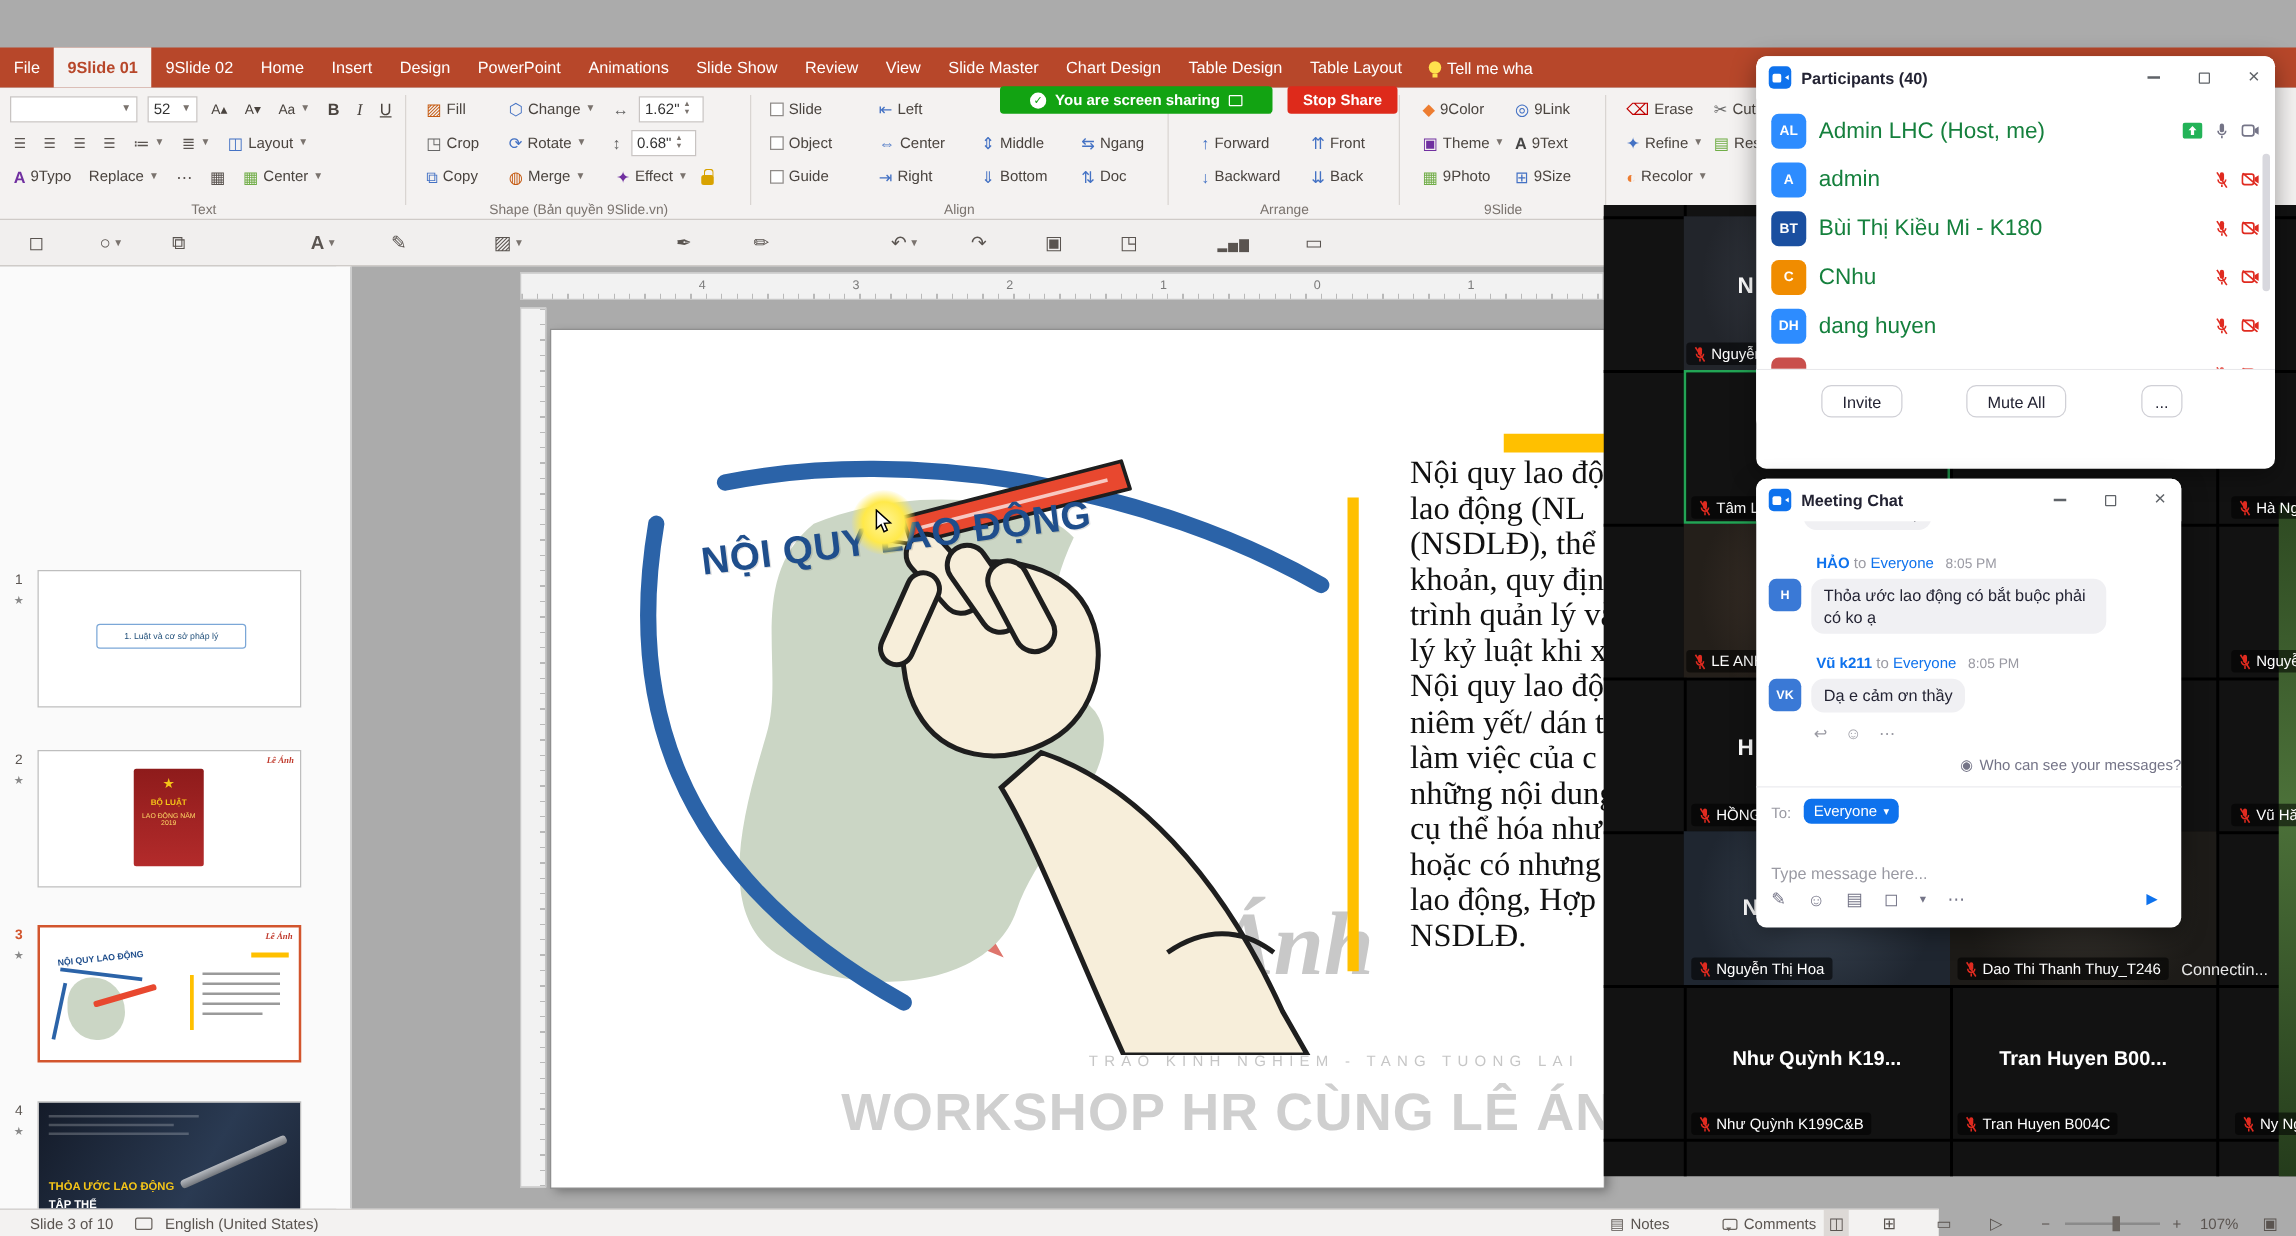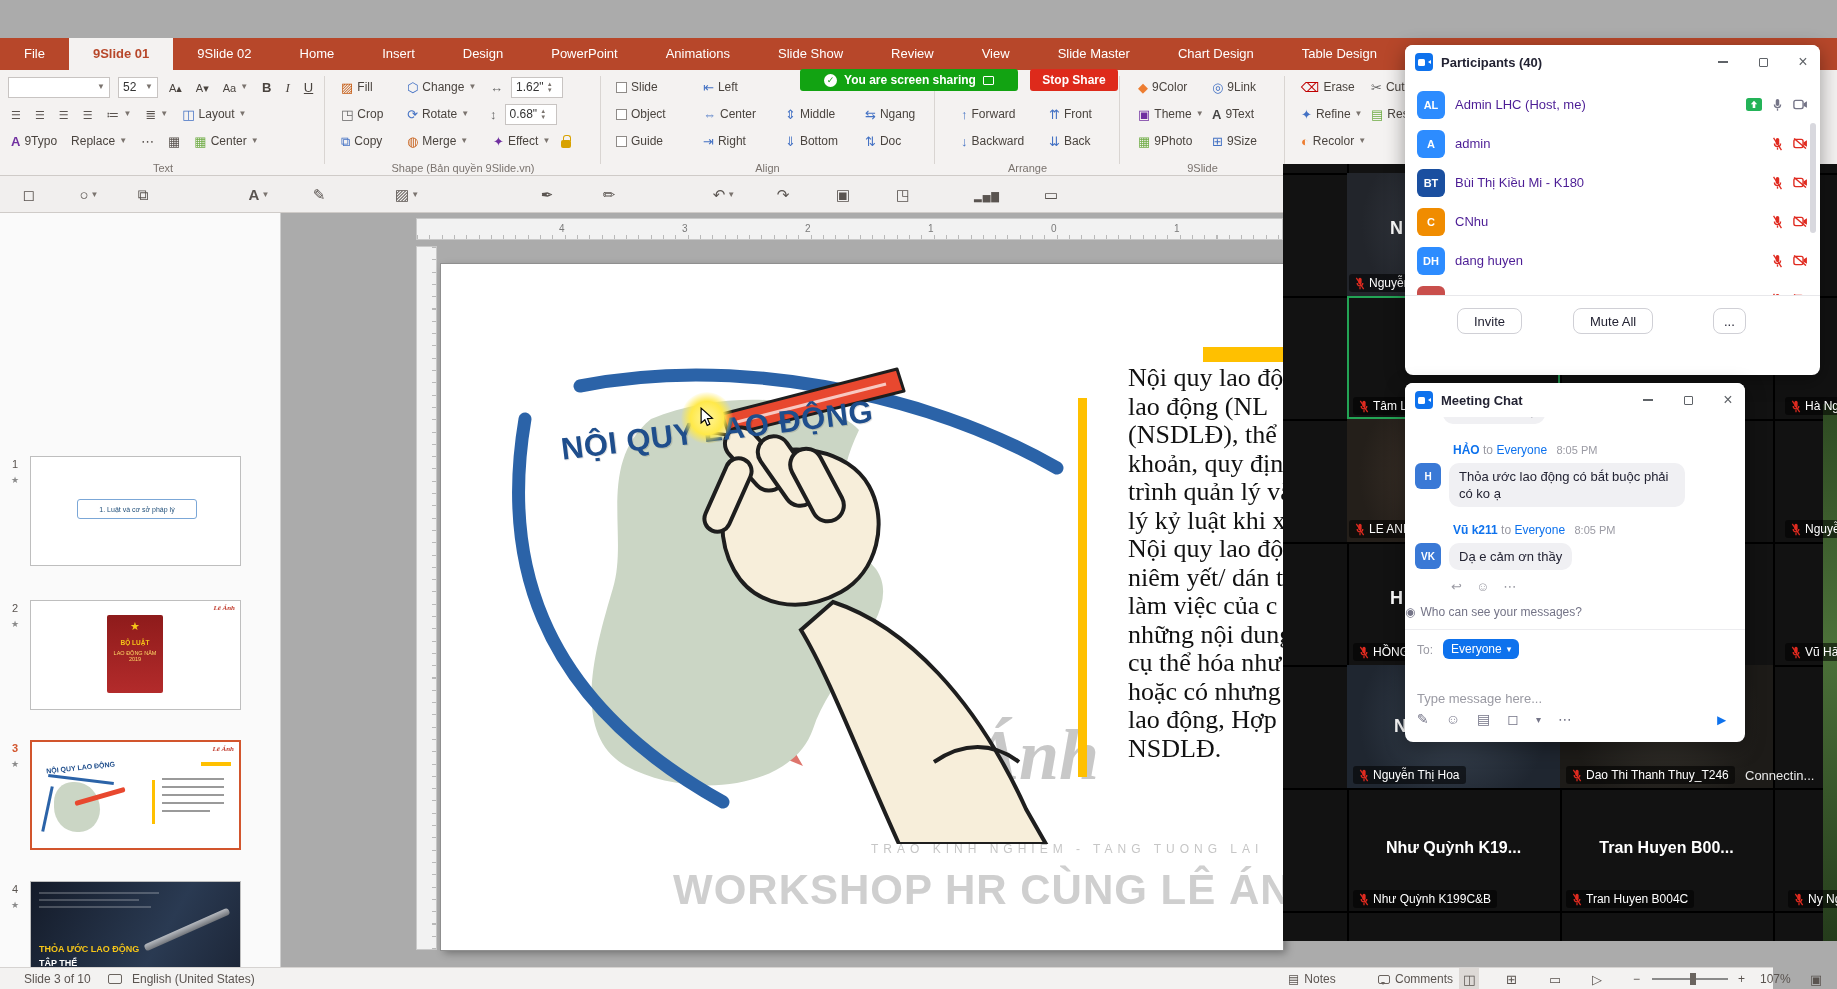--- a/index.html
+++ b/index.html
@@ -13,21 +13,21 @@
 .winbtns{position:absolute;right:6px;top:0;height:38px;display:flex;align-items:center;gap:26px}
 .wb{width:26px;height:24px;display:flex;align-items:center;justify-content:center;color:#fff;cursor:pointer}
 .ic-ribbonopt{width:12px;height:9px;border:1.5px solid #fff;border-radius:1px;position:relative}
 .ic-ribbonopt::after{content:"";position:absolute;left:1px;top:1.5px;width:8px;height:2px;background:#fff}
 .ic-min{width:11px;height:1.6px;background:#fff}
 .ic-restore{width:9px;height:9px;border:1.5px solid #fff;position:relative}
 .ic-restore::after{content:"";position:absolute;left:1.5px;top:-4px;width:9px;height:9px;border:1.5px solid #fff;border-left:none;border-bottom:none}
 .ic-close::before{content:"×";font-size:18px;line-height:1}
 
 .tabrow{left:0;top:38px;width:1837px;height:32px;background:#B7472A;display:flex;z-index:10}
-.tab{color:#fff;font-size:13px;line-height:32px;padding:0 24px;white-space:nowrap;cursor:pointer}
+.tab{color:#fff;font-size:13px;line-height:32px;padding:0 11px;white-space:nowrap;cursor:pointer}
 .tab.active{background:#F4F2F1;color:#B7472A;font-weight:700}
 .tellme{display:flex;align-items:center;gap:5px;color:#fff;font-size:13px;padding:0 10px;cursor:pointer;white-space:nowrap}
 .bulb{width:10px;height:10px;border-radius:50%;background:#FFE14D;position:relative}
 .bulb::after{content:"";position:absolute;left:3px;bottom:-3px;width:4px;height:3px;background:#FFE14D}
 
 .ribbon{left:0;top:70px;width:1837px;height:106px;background:#F4F2F1;border-bottom:1px solid #CFCBC8;z-index:5}
 .rgroup{position:absolute;top:0;height:106px}
 .glabel{position:absolute;bottom:2px;left:0;right:0;text-align:center;font-size:11px;color:#7A736E;white-space:nowrap}
 .vsep{position:absolute;top:6px;height:88px;width:1px;background:#D9D5D2}
 .rrow{position:absolute;display:flex;align-items:center;gap:8px;height:24px;font-size:12px;color:#4A443F}
@@ -146,39 +146,39 @@
 .zwb{width:18px;height:18px;display:flex;align-items:center;justify-content:center;color:#5F6368;cursor:pointer}
 .z-min{width:10px;height:1.5px;background:#5F6368}
 .z-max{width:9px;height:9px;border:1.5px solid #5F6368;border-radius:1px}
 .z-close::before{content:"×";font-size:16px}
 .searchbox{margin:2px 10px 0;height:27px;border:1px solid #D7D7DC;border-radius:5px;display:flex;align-items:center;gap:6px;padding:0 8px;color:#9A9AA3}
 .mag{width:9px;height:9px;border:1.6px solid #9A9AA3;border-radius:50%;position:relative;flex:0 0 auto}
 .mag::after{content:"";position:absolute;width:5px;height:1.6px;background:#9A9AA3;transform:rotate(45deg);right:-4px;bottom:-1px}
 .plist{margin-top:6px;height:210px;overflow:hidden}
 .prow{height:39px;display:flex;align-items:center;padding:0 12px;gap:10px}
 .avatar{width:28px;height:28px;border-radius:6px;color:#fff;font-size:11px;font-weight:700;display:flex;align-items:center;justify-content:center;flex:0 0 auto}
-.pname{flex:1;font-size:13px;color:#4c1d95;white-space:nowrap;overflow:hidden}
+.pname{flex:1;font-size:18px;color:#15803d;white-space:nowrap;overflow:hidden}
 .picons{display:flex;align-items:center;gap:10px}
 .pfoot{height:49px;border-top:1px solid #E8E8EB;position:relative;background:#fff;border-radius:0 0 8px 8px}
 .zbutton{position:absolute;top:12px;height:26px;padding:0 16px;border:1px solid #D0D0D6;border-radius:8px;background:#fff;font-size:13px;color:#232333;display:flex;align-items:center;cursor:pointer}
 .pscroll{position:absolute;right:4px;top:78px;width:6px;height:110px;background:#D8D8DE;border-radius:3px}
 
 .bubble{background:#F0F0F3;border-radius:10px;padding:5px 10px;font-size:13px;color:#232333;line-height:17px}
 .meta{font-size:12px}
 .meta .snd{color:#0E72ED;font-weight:700}
 .meta .gto{color:#9A9AA3}
 .meta .rcp{color:#0E72ED}
 .meta .tim{color:#9A9AA3;font-size:11px;margin-left:6px}
 .cavatar{width:26px;height:26px;border-radius:6px;background:#3A79D6;color:#fff;font-size:10px;font-weight:700;display:flex;align-items:center;justify-content:center;position:absolute}
 .hoverico{color:#9A9AA3;font-size:13px;cursor:pointer}
-.privacy{position:absolute;left:0;right:0;top:222px;text-align:left;color:#747487;font-size:12px}
+.privacy{position:absolute;left:0;right:0;top:222px;text-align:right;color:#747487;font-size:12px}
 .pill{position:absolute;left:38px;top:256px;background:#0E72ED;color:#fff;font-size:12px;border-radius:6px;padding:3px 8px;display:inline-flex;gap:5px;align-items:center;cursor:pointer}
 .chatbar-ic{color:#747487;font-size:14px;cursor:pointer;font-style:normal}
 
-.statusbar{left:0;top:967px;width:1773px;height:22px;background:#F3F2F1;border-top:1px solid #D6D3D1;font-size:12px;color:#5A5450;z-index:70}
+.statusbar{left:0;top:967px;width:1551px;height:22px;background:#F3F2F1;border-top:1px solid #D6D3D1;font-size:12px;color:#5A5450;z-index:70}
 .sbi{position:absolute;top:0;height:22px;display:flex;align-items:center;gap:5px;cursor:pointer}
 .kbico{width:14px;height:10px;border:1.5px solid #6A645F;border-radius:2px}
 .cmtico{width:12px;height:9px;border:1.5px solid #6A645F;border-radius:2px;position:relative}
 .cmtico::after{content:"";position:absolute;left:2px;bottom:-4px;border:2.5px solid transparent;border-top:3px solid #6A645F}
 .viewico{font-size:13px;color:#5A5450;padding:0 4px}
 .viewico.active{background:#DDD9D6}
 .ztrack{position:absolute;left:1652px;top:10px;width:76px;height:2px;background:#8A8A8A}
 .zthumb{position:absolute;left:1690px;top:5px;width:6px;height:12px;background:#6A645F}
 </style>
 </head>

